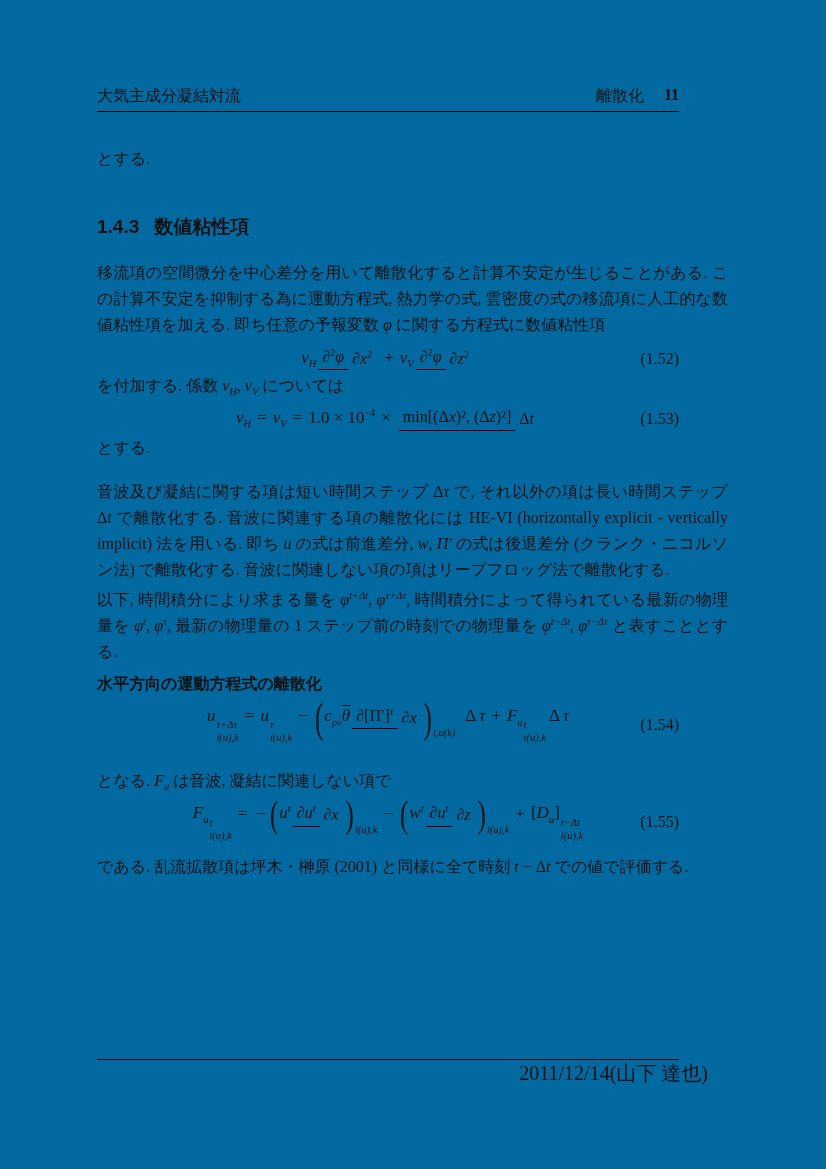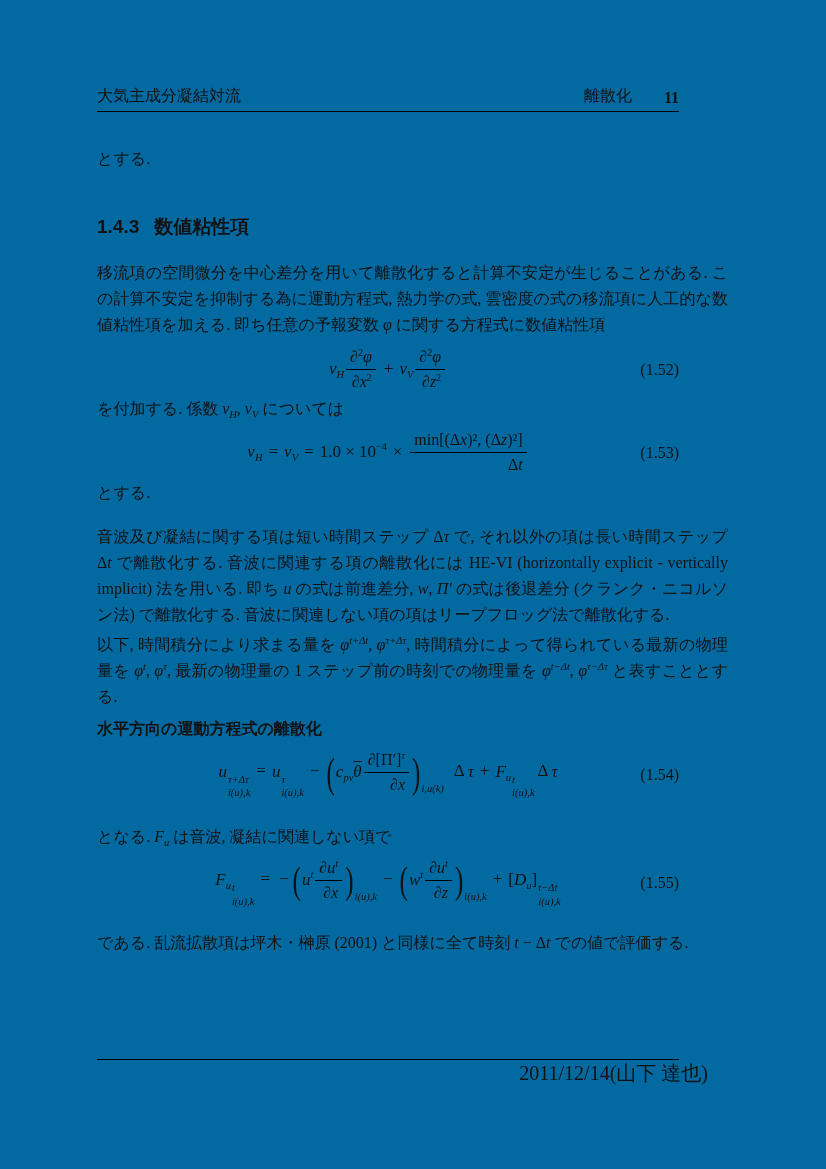--- a/index.html
+++ b/index.html
@@ -16,21 +16,21 @@
   .content{position:absolute;left:97px;top:86px;width:631px;}
 
   
   .pagehead{
     width:582px;
     display:flex;justify-content:space-between;align-items:baseline;
     border-bottom:1.5px solid #000;
     padding-bottom:4px;
     font-size:16px;
   }
-  .pagehead .hright{display:flex;align-items:flex-end;gap:32px;}
+  .pagehead .hright{display:flex;align-items:flex-start;gap:20px;}
   .pagehead .pageno{font-weight:bold;font-size:16px;}
 
   
   .para{
     font-size:16px;line-height:26px;
     text-align:justify;
     margin:0;
   }
   .para .seg-m,.mi{font-style:italic;}
   .para sup,.para sub{font-size:10.5px;font-style:italic;line-height:0;}
@@ -45,35 +45,35 @@
   .p144a{margin-top:18px;}
   .p144b{margin-top:4px;}
   .subhead{
     margin-top:6px;
     font-weight:bold;
     font-family:"Liberation Sans","DejaVu Sans",sans-serif;
     font-size:16px;line-height:26px;
   }
   .p132{margin-top:10px;}
   .p154after{margin-top:16px;}
-  .p155after{margin-top:16px;}
+  .p155after{margin-top:6px;}
 
   
   .eqrow{position:relative;width:582px;text-align:center;}
   .eq152{margin-top:6px;padding:3px 0;}
   .eq153{margin-top:4px;padding:4px 0;}
   .eq154{margin-top:0;padding:8px 0;}
   .eq155{margin-top:2px;padding:6px 0;}
   .eqbody{display:inline-block;font-size:17px;line-height:1;}
   .eqno{
     position:absolute;right:0;top:50%;transform:translateY(-50%);
     font-size:16px;font-style:normal;
   }
   .frac{
-    display:inline-flex;flex-direction:column;align-items:flex-end;
+    display:inline-flex;flex-direction:row;align-items:flex-start;
     vertical-align:middle;margin:0 2px;
   }
   .frac .num{display:block;padding:1px 4px 3px;border-bottom:1px solid #000;font-size:16px;line-height:1.15;}
   .frac .den{display:block;padding:3px 4px 1px;font-size:16px;line-height:1.15;}
   .msub{font-size:10.5px;font-style:italic;line-height:0;}
   .msup{font-size:10.5px;font-style:italic;line-height:0;}
   .e2{font-size:10px;font-style:normal;line-height:0;}
   .op{margin:0 6px;}
   .opt{margin:0 3px;}
   .ss{

